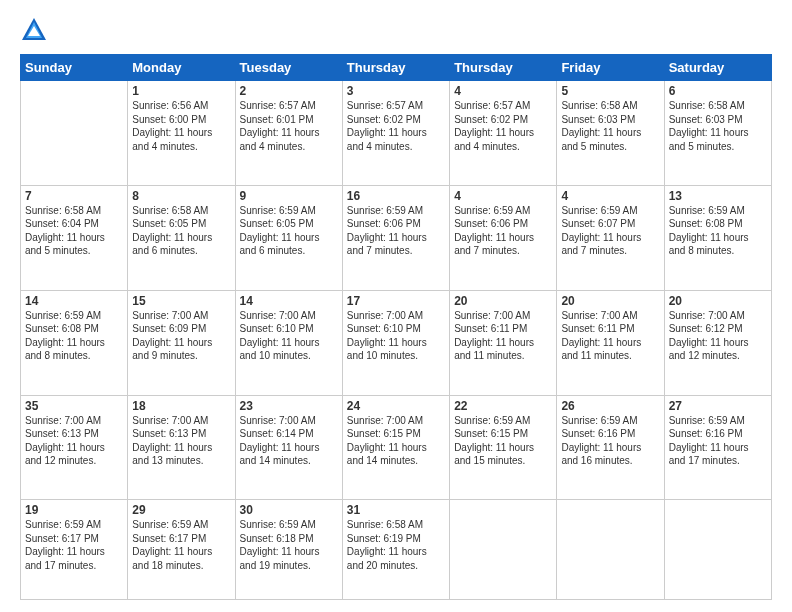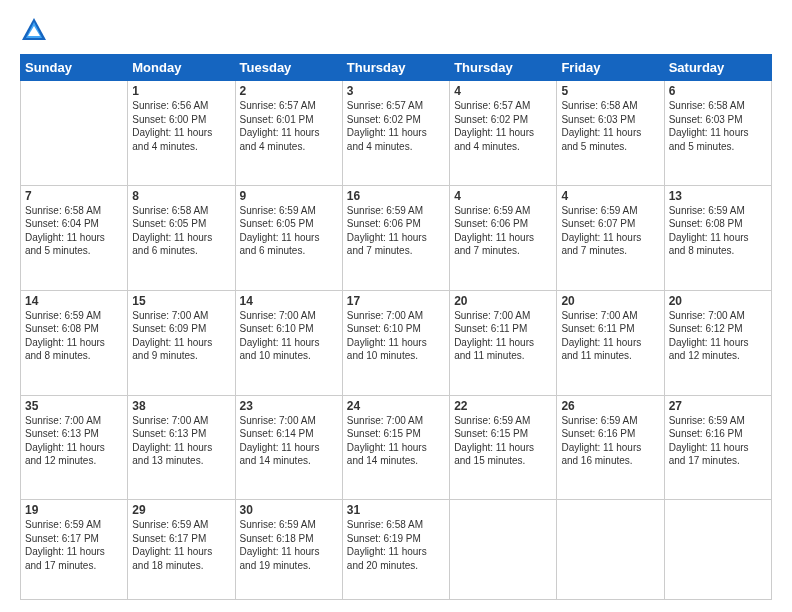--- a/index.html
+++ b/index.html
@@ -285,21 +285,21 @@
         </tr>
         <tr>
           <td>
             <span class="day-number">35</span>
             <div class="day-info" style="white-space: pre-line;">Sunrise: 7:00 AM
 Sunset: 6:13 PM
 Daylight: 11 hours
 and 12 minutes.</div>
           </td>
           <td>
-            <span class="day-number">38</span>
+            <span class="day-number">18</span>
             <div class="day-info" style="white-space: pre-line;">Sunrise: 7:00 AM
 Sunset: 6:13 PM
 Daylight: 11 hours
 and 13 minutes.</div>
           </td>
           <td>
             <span class="day-number">23</span>
             <div class="day-info" style="white-space: pre-line;">Sunrise: 7:00 AM
 Sunset: 6:14 PM
 Daylight: 11 hours

